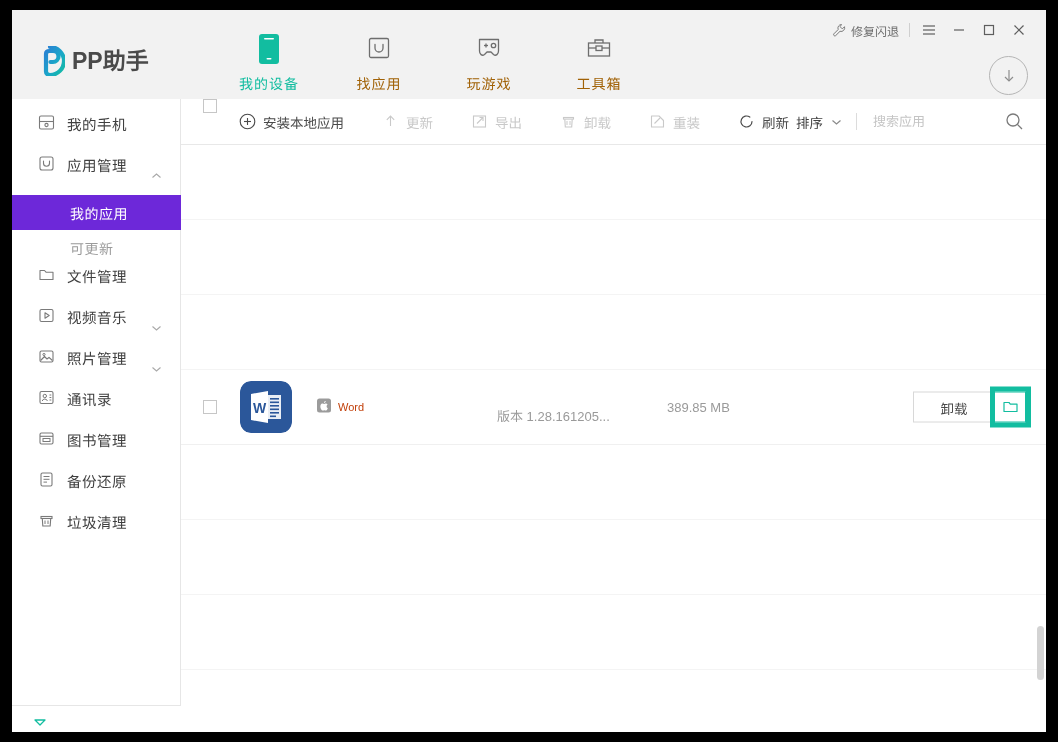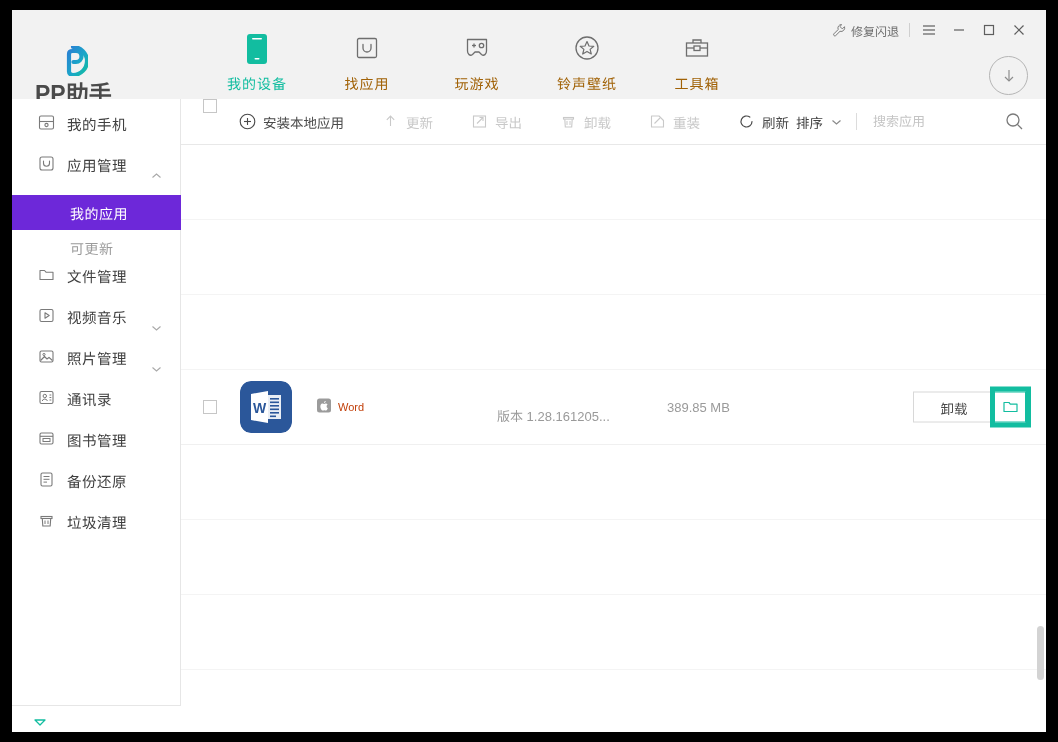--- a/index.html
+++ b/index.html
@@ -33,35 +33,34 @@
     border-bottom: 1px solid #e2e2e2;
   }
 
   .logo-wrap {
     position: absolute;
     left: 23px;
     top: 36px;
     display: flex;
     align-items: center;
     gap: 7px;
-    flex-direction: column;
   }
   .logo-mark { width: 30px; height: 30px; display:block; }
   .logo-text {
     font-size: 23px;
     font-weight: bold;
     color: #4a4a4a;
     letter-spacing: 0px;
     line-height: 1;
     white-space: nowrap;
   }
 
   .nav {
     position: absolute;
-    left: 190px;
+    left: 202px;
     top: 22px;
     display: flex;
     font-family: Liberation Mono, monospace;
   }
   .nav-item {
     width: 110px;
     text-align: center;
     cursor: pointer;
     user-select: none;
   }
@@ -445,29 +444,20 @@
           <svg width="28" height="28" viewBox="0 0 28 28">
             <path d="M4.5 4.5 L23.5 4.5 L23.5 16 C23.5 19 21 21.5 18.5 19.5 L16 17 L12 17 L9.5 19.5 C7 21.5 4.5 19 4.5 16 Z" fill="none" stroke="#6e6e6e" stroke-width="1.3" stroke-linejoin="round"></path>
             <line x1="9" y1="10.5" x2="13" y2="10.5" stroke="#6e6e6e" stroke-width="1.3"></line>
             <line x1="11" y1="8.5" x2="11" y2="12.5" stroke="#6e6e6e" stroke-width="1.3"></line>
             <circle cx="18.5" cy="10.5" r="2.2" fill="none" stroke="#6e6e6e" stroke-width="1.3"></circle>
           </svg>
         </div>
         <div class="nav-label">玩游戏</div>
       </div>
 
-      <div class="nav-item">
-        <div class="nav-icon">
-          <svg width="30" height="30" viewBox="0 0 30 30">
-            <circle cx="15" cy="14" r="11" fill="none" stroke="#6e6e6e" stroke-width="1.3"></circle>
-            <path d="M15 7.5 L17 12 L21.8 12.3 L18.1 15.4 L19.3 20 L15 17.4 L10.7 20 L11.9 15.4 L8.2 12.3 L13 12 Z" fill="none" stroke="#6e6e6e" stroke-width="1.2" stroke-linejoin="round"></path>
-          </svg>
-        </div>
-        <div class="nav-label">铃声壁纸</div>
-      </div>
 
       <div class="nav-item">
         <div class="nav-icon">
           <svg width="28" height="26" viewBox="0 0 28 26">
             <rect x="3.5" y="7" width="21" height="13" fill="none" stroke="#6e6e6e" stroke-width="1.3"></rect>
             <path d="M10 7 L10 4 L18 4 L18 7" fill="none" stroke="#6e6e6e" stroke-width="1.3"></path>
             <line x1="3.5" y1="12" x2="24.5" y2="12" stroke="#6e6e6e" stroke-width="1.3"></line>
             <rect x="11" y="10" width="6" height="4.5" fill="#f2f2f2" stroke="#6e6e6e" stroke-width="1.3"></rect>
           </svg>
         </div>

